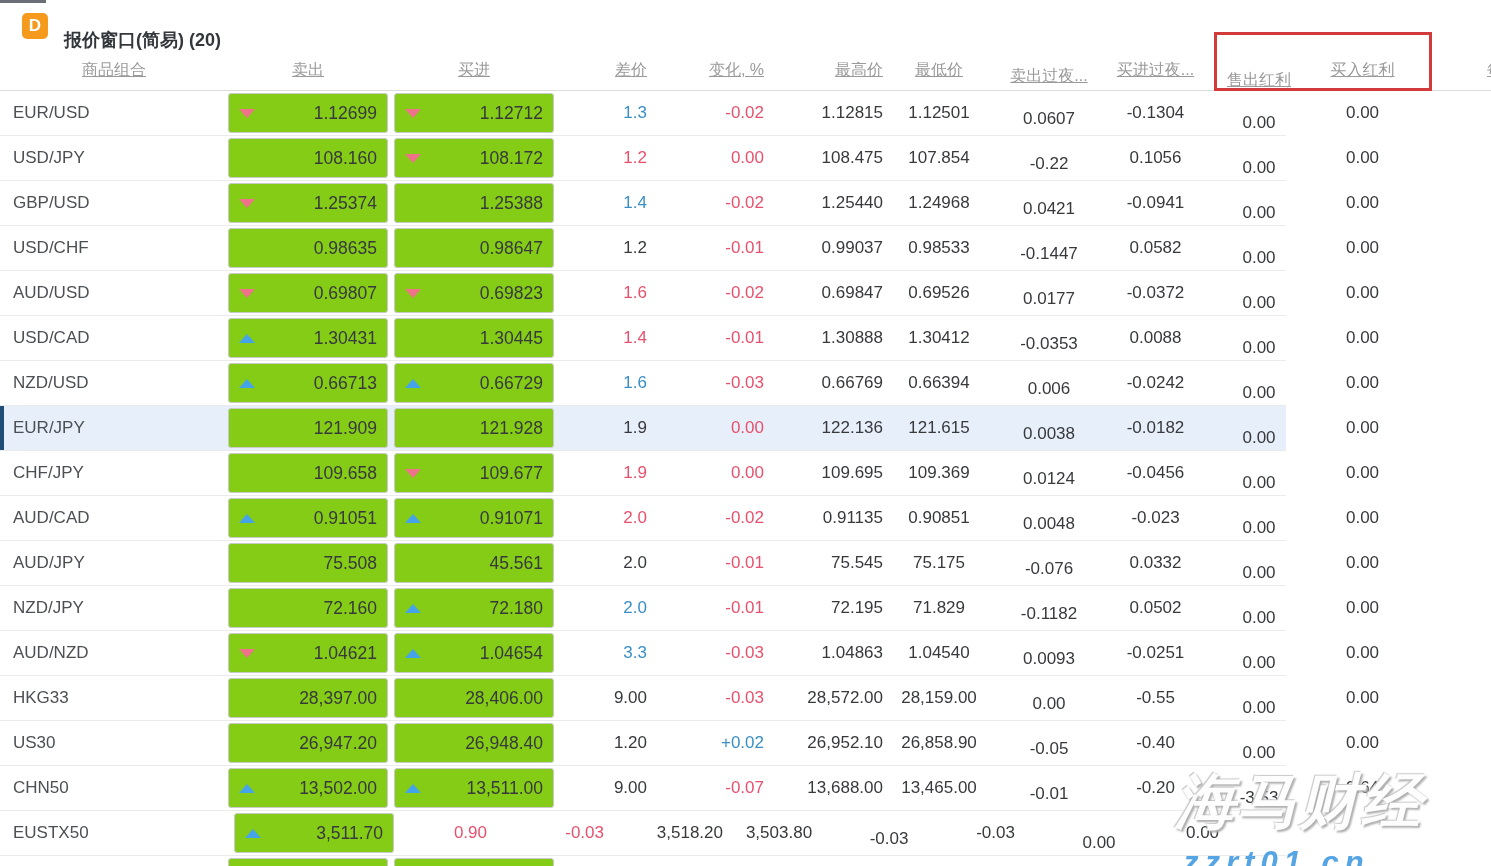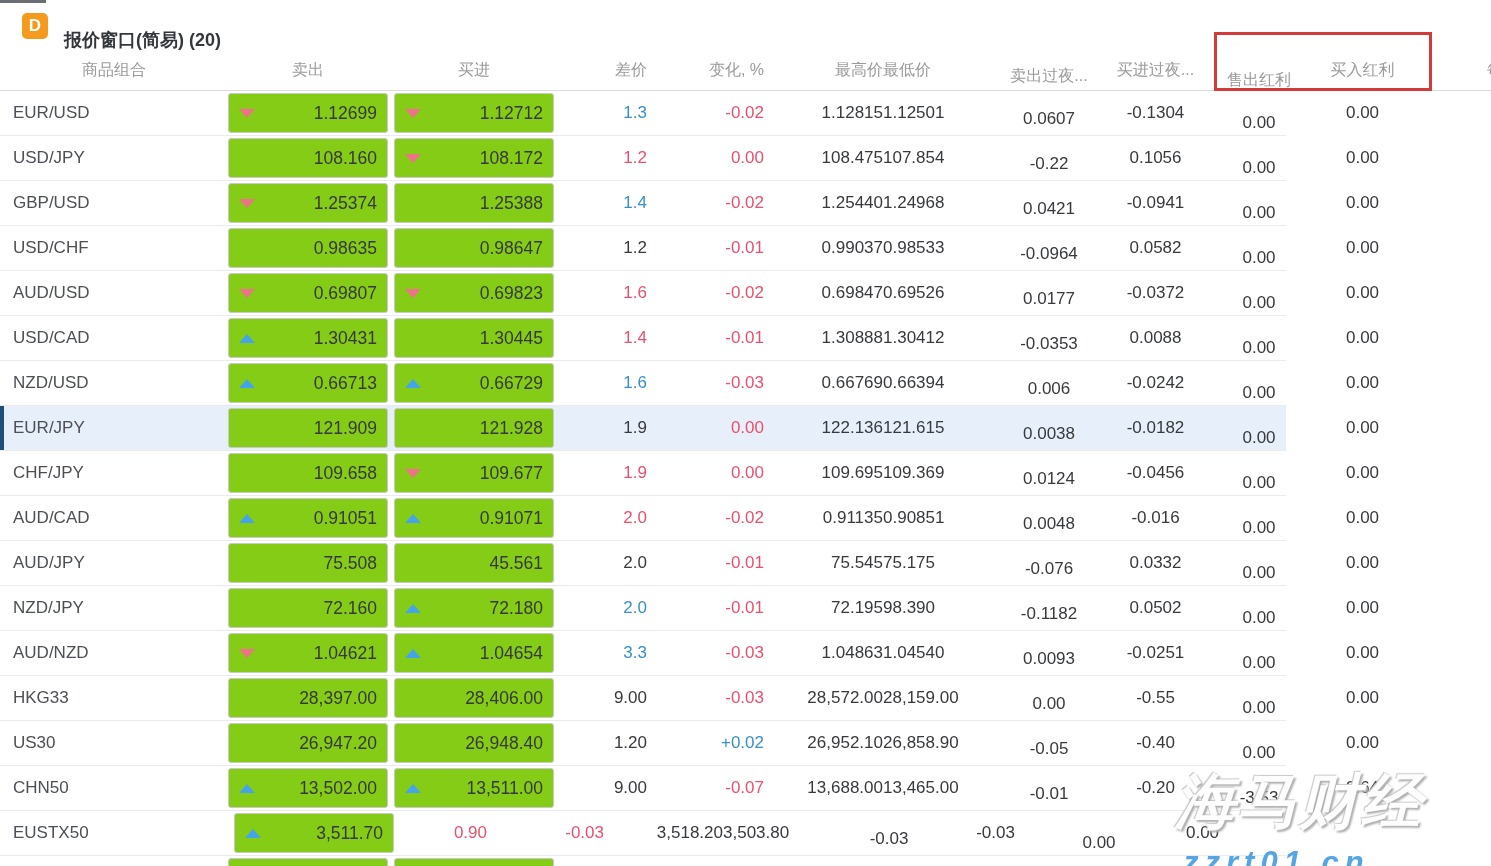--- a/index.html
+++ b/index.html
@@ -16,31 +16,31 @@
 
   
   .cell { flex:none; display:flex; align-items:center; }
   .w-symbol { width:228px; padding-left:13px; }
   .w-sell   { width:160px; }
   .w-gap    { width:6px; }
   .w-buy    { width:160px; }
   .w-spread { width:96px;  justify-content:flex-end; padding-right:3px;text-align:right; }
   .w-change { width:114px; justify-content:flex-end; }
   .w-high   { width:119px; justify-content:flex-end; }
-  .w-low    { width:112px; justify-content:flex-start; }
+  .w-low    { width:112px; justify-content:center; }
   .w-son    { width:108px; justify-content:center;margin-top:12px; }
   .w-bon    { width:105px; justify-content:center; }
   .w-sdiv   { width:102px; justify-content:center;margin-top:20px; }
   .w-bdiv   { width:105px; justify-content:center; }
   .w-per    { width:76px;  justify-content:flex-end; }
 
   
   .thead { position:absolute; top:50px; left:0; width:1491px; height:41px;
            display:flex; align-items:center; border-bottom:1px solid #dcdcdc;
-           color:#9a9a9a; font-size:16px; }
+           color:#9a9a9a; font-size:16px;text-decoration:underline; }
   .thead .w-symbol { justify-content:center; padding-left:0; }
   .thead .w-sell, .thead .w-buy { justify-content:center; }
   .thead .w-per { overflow:hidden; }
   .thead .w-per span { transform:translateX(12px); }
 
   .red-box { position:absolute; left:1214px; top:32px; width:218px; height:59px;
              border:3px solid #d23b3b; pointer-events:none; z-index:5; }
 
   
   .tbody { position:absolute; top:91px; left:0; width:1286px; }
@@ -220,21 +220,21 @@
     <div class="cell w-buy">
       <div class="pricebox">
         <span class="arrow none"></span>
         <span class="price">0.98647</span>
       </div>
     </div>
     <div class="cell w-spread num c-black">1.2</div>
     <div class="cell w-change num c-red">-0.01</div>
     <div class="cell w-high num c-black">0.99037</div>
     <div class="cell w-low num c-black">0.98533</div>
-    <div class="cell w-son num c-black">-0.0964</div>
+    <div class="cell w-son num c-black">-0.1447</div>
     <div class="cell w-bon num c-black">0.0582</div>
     <div class="cell w-sdiv num c-black">0.00</div>
     <div class="cell w-bdiv num c-black">0.00</div>
     <div class="cell w-per"></div>
   </div>
     <div class="row">
     <div class="cell w-symbol sym">AUD/USD</div>
     <div class="cell w-sell">
       <div class="pricebox">
         <span class="arrow down"></span>
@@ -371,21 +371,21 @@
       <div class="pricebox">
         <span class="arrow up"></span>
         <span class="price">0.91071</span>
       </div>
     </div>
     <div class="cell w-spread num c-red">2.0</div>
     <div class="cell w-change num c-red">-0.02</div>
     <div class="cell w-high num c-black">0.91135</div>
     <div class="cell w-low num c-black">0.90851</div>
     <div class="cell w-son num c-black">0.0048</div>
-    <div class="cell w-bon num c-black">-0.016</div>
+    <div class="cell w-bon num c-black">-0.023</div>
     <div class="cell w-sdiv num c-black">0.00</div>
     <div class="cell w-bdiv num c-black">0.00</div>
     <div class="cell w-per"></div>
   </div>
     <div class="row">
     <div class="cell w-symbol sym">AUD/JPY</div>
     <div class="cell w-sell">
       <div class="pricebox">
         <span class="arrow none"></span>
         <span class="price">75.508</span>
@@ -419,21 +419,21 @@
     <div class="cell w-gap"></div>
     <div class="cell w-buy">
       <div class="pricebox">
         <span class="arrow up"></span>
         <span class="price">72.180</span>
       </div>
     </div>
     <div class="cell w-spread num c-blue">2.0</div>
     <div class="cell w-change num c-red">-0.01</div>
     <div class="cell w-high num c-black">72.195</div>
-    <div class="cell w-low num c-black">98.390</div>
+    <div class="cell w-low num c-black">71.829</div>
     <div class="cell w-son num c-black">-0.1182</div>
     <div class="cell w-bon num c-black">0.0502</div>
     <div class="cell w-sdiv num c-black">0.00</div>
     <div class="cell w-bdiv num c-black">0.00</div>
     <div class="cell w-per"></div>
   </div>
     <div class="row">
     <div class="cell w-symbol sym">AUD/NZD</div>
     <div class="cell w-sell">
       <div class="pricebox">

